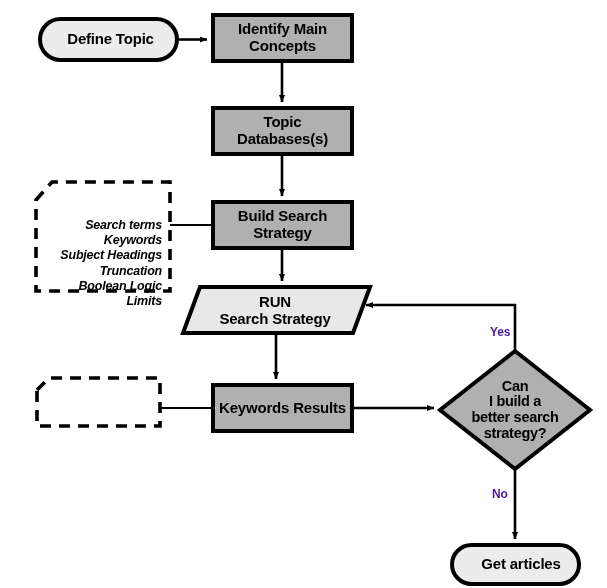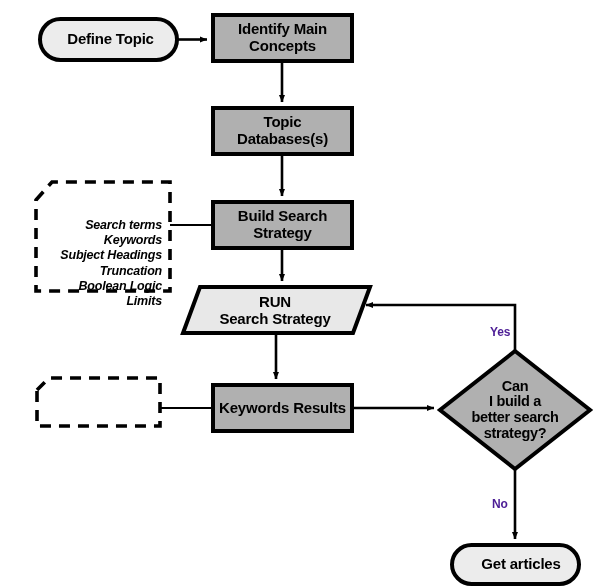--- a/index.html
+++ b/index.html
@@ -136,15 +136,15 @@
   <div class="node-label lbl-note note-right" style="left:36px; top:184px; width:126px; height:105px;margin-top:27px;">Search terms
 Keywords
 Subject Headings
 Truncation
 Boolean Logic
 Limits</div>
 
 
   <div class="edge-label" style="left:490px; top:325px;">Yes</div>
 
-  <div class="edge-label" style="left:492px; top:497px;">No</div>
+  <div class="edge-label" style="left:492px; top:487px;">No</div>
 
 </div>
 
 </body></html>

